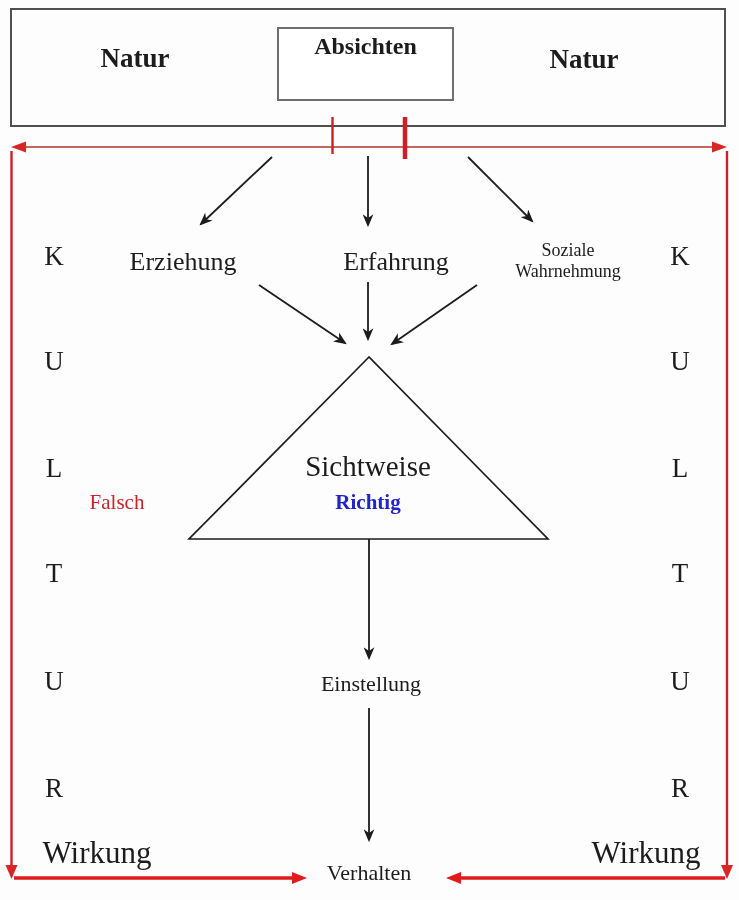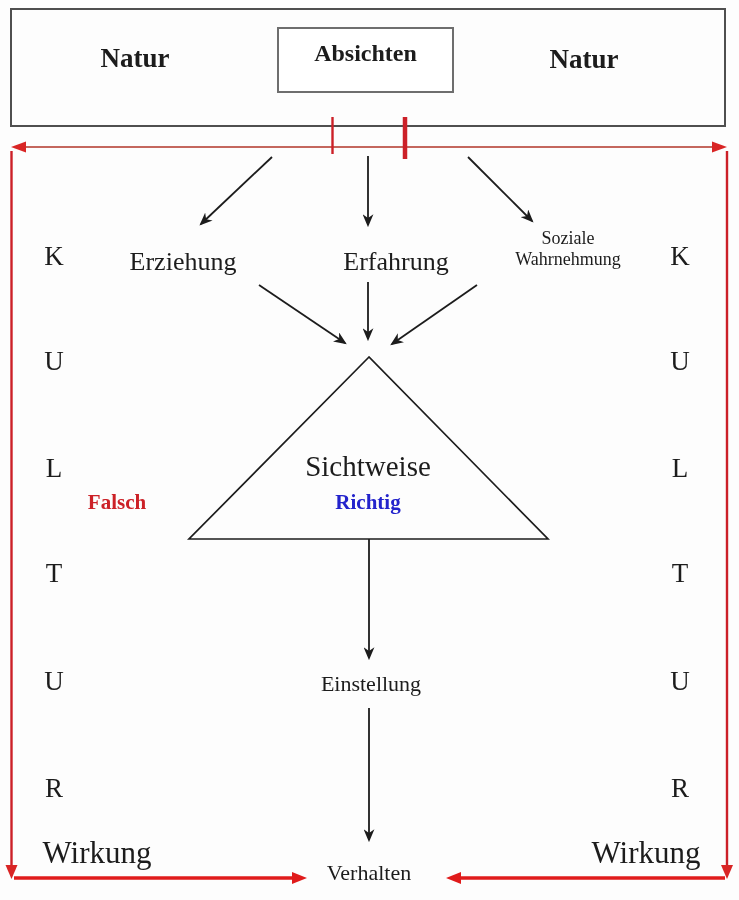--- a/index.html
+++ b/index.html
@@ -1,33 +1,33 @@
 <!DOCTYPE html>
 <html><head>
 <meta charset="utf-8">
 <style>
   html,body{margin:0;padding:0;background:#ffffff;}
   #canvas{position:relative;width:739px;height:900px;background:#fdfdfd;overflow:hidden;
           font-family:"Liberation Serif","DejaVu Serif",serif;color:#1c1c1c;}
   #lines{position:absolute;left:0;top:0;pointer-events:none;}
   .box{position:absolute;box-sizing:border-box;background:transparent;}
   .outer-box{left:10px;top:8px;width:716px;height:119px;border:2px solid #4f4f4f;}
-  .inner-box{left:277px;top:27px;width:177px;height:66px;border:2px solid #6e6e6e;background:#fff;
-             text-align:center;padding-top:7px;}
+  .inner-box{left:277px;top:27px;width:177px;height:74px;border:2px solid #6e6e6e;background:#fff;
+             text-align:center;}
   .inner-box div{font-weight:bold;font-size:24px;line-height:35px;}
   .t{position:absolute;white-space:nowrap;transform:translateX(-50%);text-align:center;}
   .nat-block{line-height:36px;}
   .nat-title{font-weight:bold;font-size:27px;color:#1c1c1c;}
   .red-sub{font-weight:bold;font-size:27px;color:#cc2127;}
   .blue-sub{font-weight:bold;font-size:24px;color:#2323cc;}
   .mid-label{font-size:26px;}
   .small-label{font-size:18px;line-height:21px;}
   .kletter{font-size:27px;}
   .big-label{font-size:29px;}
-  .bolder-red{font-weight:bold;font-size:21px;color:#cc2127;}
+  .bolder-red{font-weight:normal;font-size:21px;color:#cc2127;}
   .bolder-blue{font-weight:bold;font-size:21px;color:#2323cc;}
   .flow-label{font-size:22px;}
   .wirkung{font-size:31px;}
 </style>
 </head>
 <body>
 
 <div id="canvas">
 
   <div class="box outer-box"></div>
@@ -37,21 +37,21 @@
 
   <div class="t nat-block" style="left:135px;top:40px;">
     <div class="nat-title">Natur</div>
   </div>
   <div class="t nat-block" style="left:584px;top:42px;line-height:35px;">
     <div class="nat-title">Natur</div>
   </div>
 
   <div class="t mid-label" style="left:183px;top:247px;">Erziehung</div>
   <div class="t mid-label" style="left:396px;top:247px;">Erfahrung</div>
-  <div class="t small-label" style="left:568px;top:228px;">
+  <div class="t small-label" style="left:568px;top:240px;">
     <div>Soziale</div>
     <div>Wahrnehmung</div>
   </div>
 
   <div class="t big-label" style="left:368px;top:450px;">Sichtweise</div>
   <div class="t bolder-blue" style="left:368px;top:490px;">Richtig</div>
   <div class="t bolder-red" style="left:117px;top:490px;">Falsch</div>
 
   <div class="t flow-label" style="left:371px;top:671px;">Einstellung</div>
   <div class="t flow-label" style="left:369px;top:860px;">Verhalten</div>

